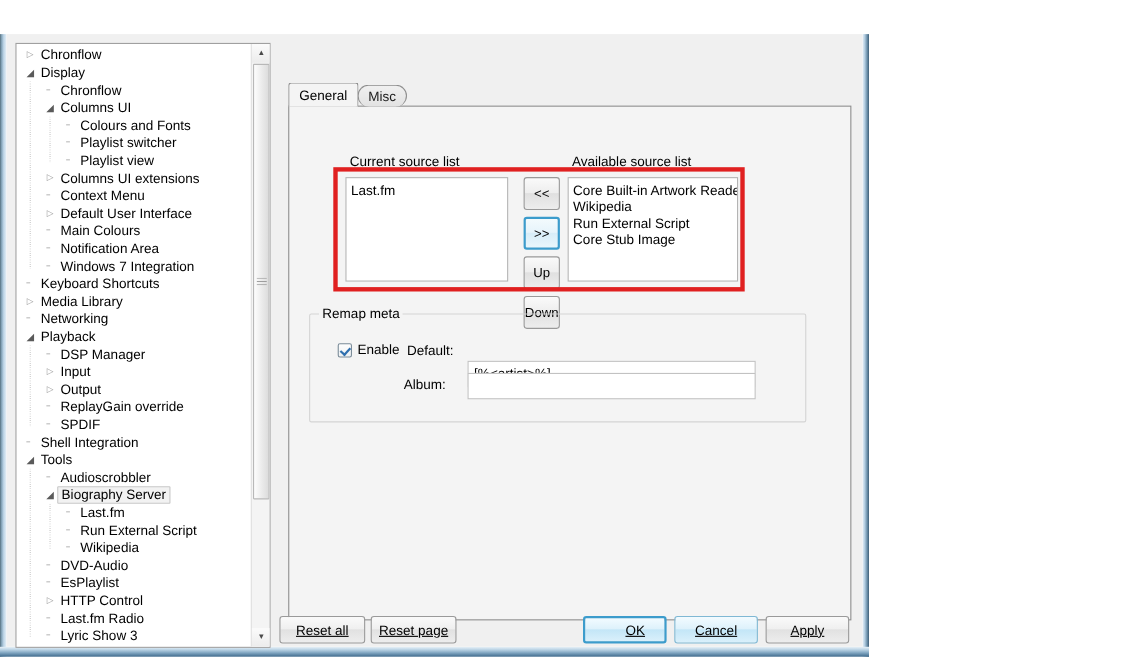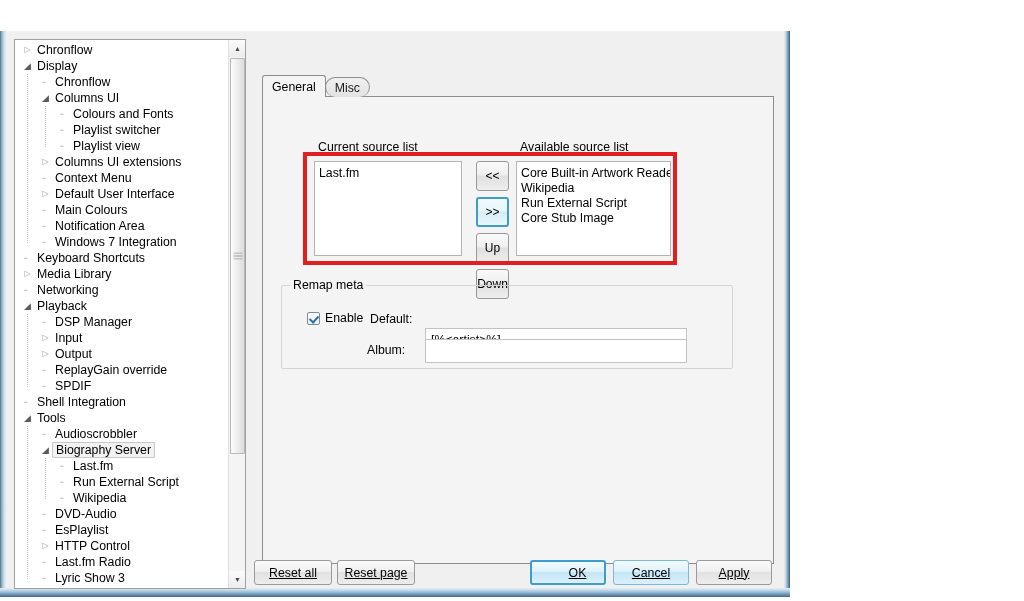--- a/index.html
+++ b/index.html
@@ -526,21 +526,21 @@
             <div class="midbtn" style="left: 213px; top: 172px;">Down</div>
           </div>
 
         <div class="listbox" style="left:253px; top:64px; width:155px; height:95px;" id="available-listbox">
             <div class="row">Core Built-in Artwork Reader</div>
             <div class="row">Wikipedia</div>
             <div class="row">Run External Script</div>
             <div class="row">Core Stub Image</div>
           </div>
 
-        <div class="group" style="left:18px; top:188px; width:452px; height:84px;">
+        <div class="group" style="left:18px; top:188px; width:452px; height:99px;">
           <div class="group-title">Remap meta</div>
 
           <div class="chk-row" style="left:25px; top:25px;">
             <span class="chkbox"></span>
             <span>Enable</span>
           </div>
 
           <div class="field-label" style="left:88px; top:26px;">Default:</div>
           <input class="textinput" style="left: 143px; top: 22px; width: 262px; height: 24px; margin-top: 20px;" value="[%&lt;artist&gt;%]">
 

